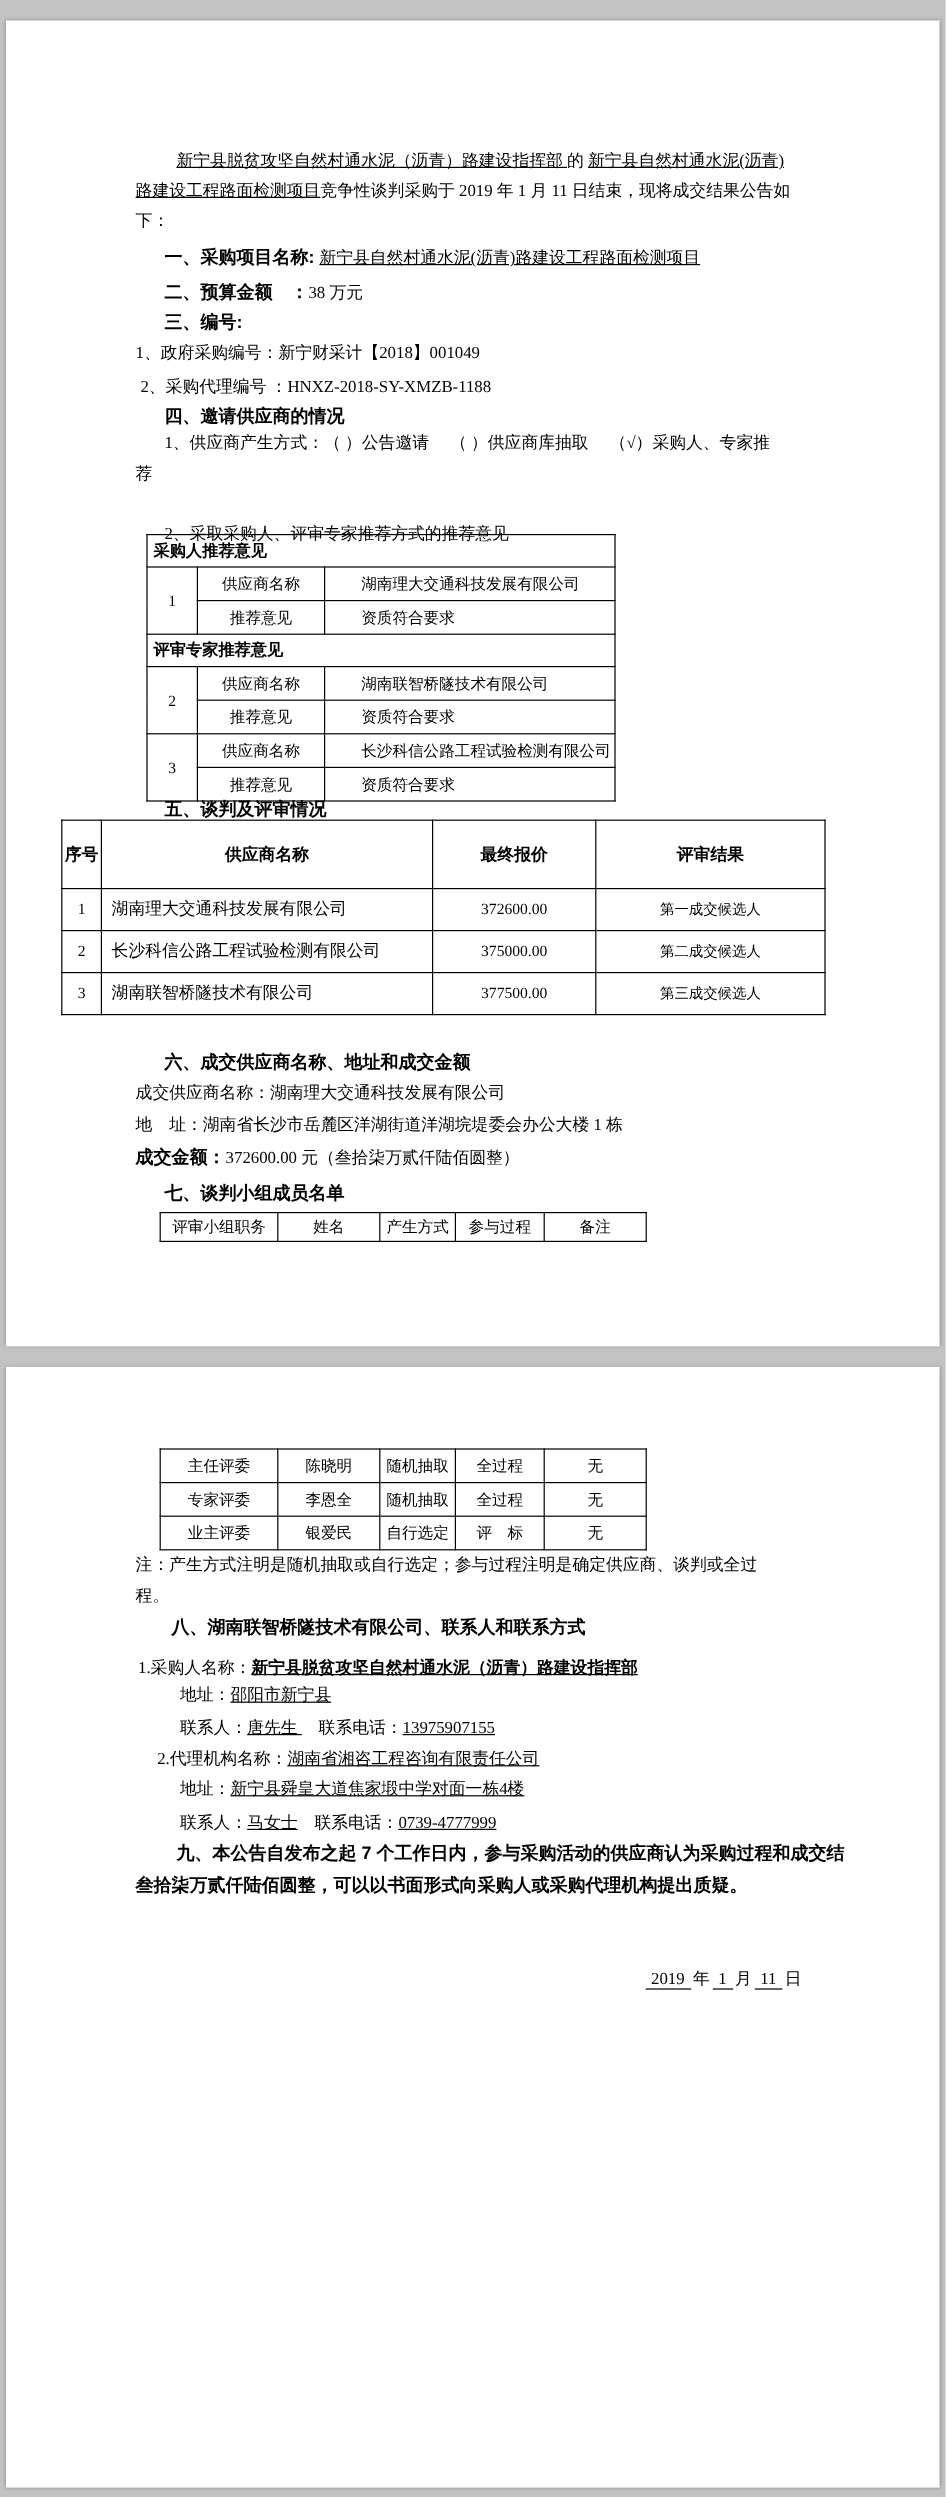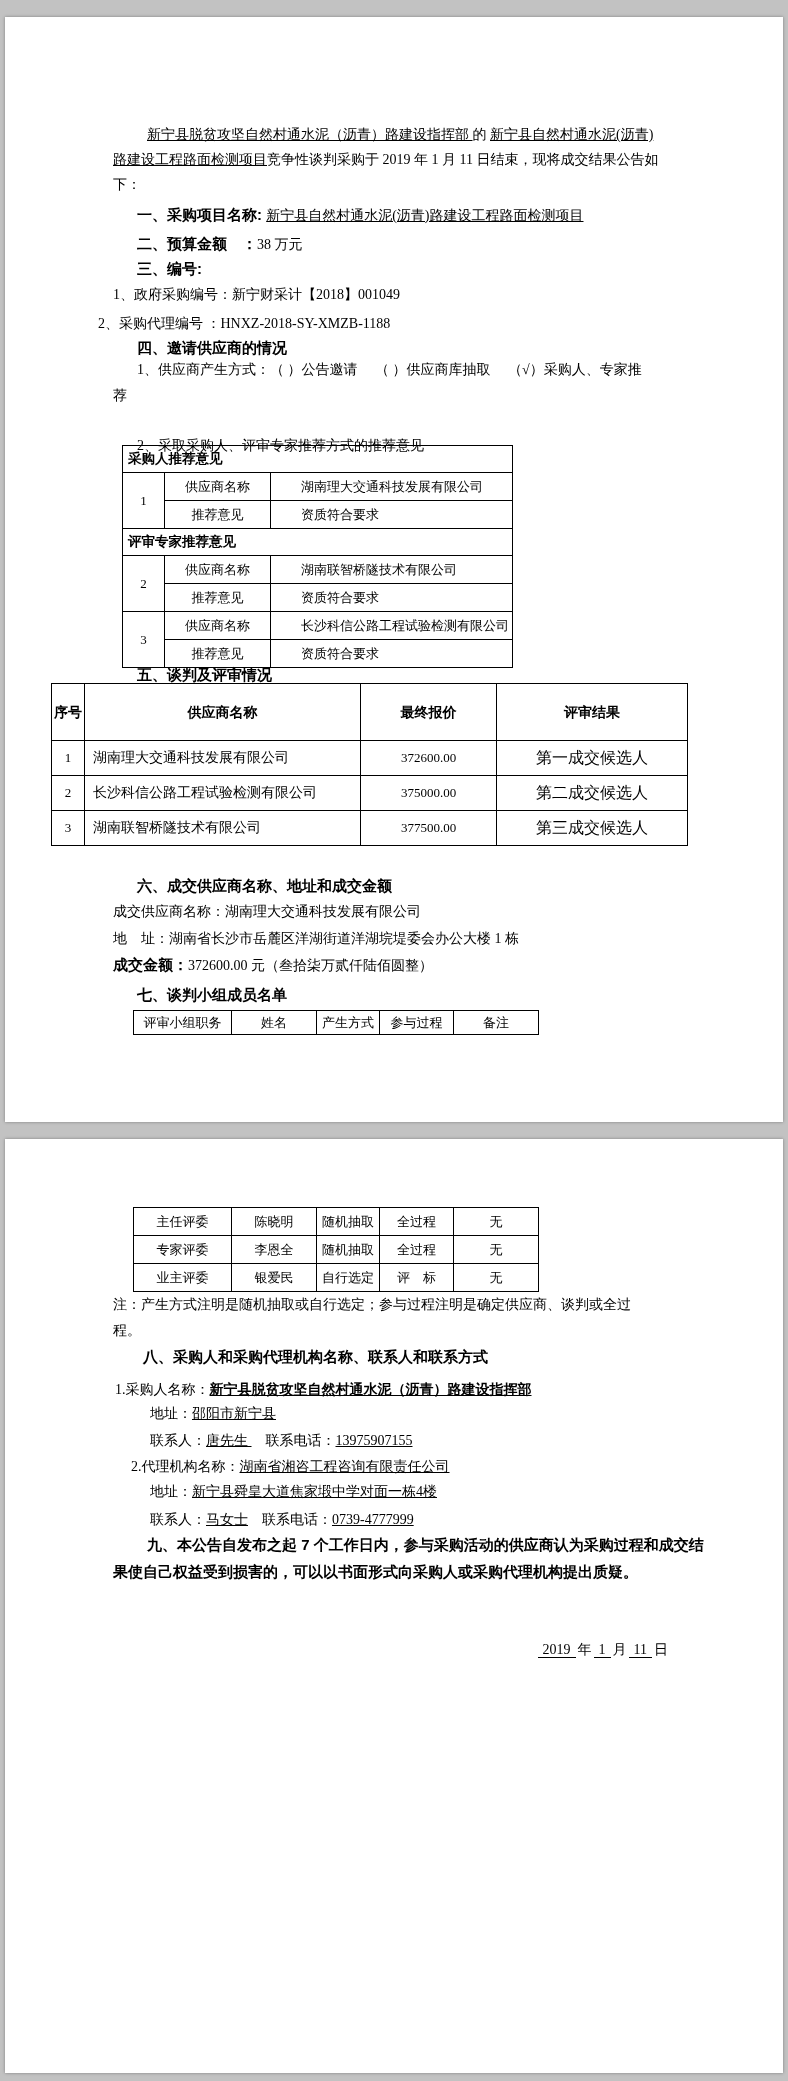--- a/index.html
+++ b/index.html
@@ -65,21 +65,21 @@
     height:57px;
     text-align:center;
     font-family:"Liberation Sans", sans-serif;
     font-weight:bold;
     line-height:20px;
   }
   table.bid td.name  { padding-left:8px; }
   table.bid td.num,
   table.bid td.price,
   table.bid td.result { text-align:center; font-size:13px; }
-  table.bid td.result { font-size:16px; }
+  table.bid td.result { font-size:12px; }
   
   table.panel td { text-align:center; }
   table.panel.phead td { height:24px; }
   table.panel.prows td { height:28px; }
 
   .dateu { border-bottom:1px solid #000; padding:0 5px; }
   .date-sep { padding:0 2px; }
 </style>
 </head>
 <body>
@@ -97,21 +97,21 @@
   </div>
 
   <div class="blk" style="left:132px; top:214px;">
     <span class="hd">二、预算金额　：</span><span>38 万元</span>
   </div>
 
   <div class="blk hd" style="left:132px; top:239px;">三、编号:</div>
 
   <div class="blk" style="left:108px; top:265px;">1、政府采购编号：新宁财采计【2018】001049</div>
 
-  <div class="blk" style="left:93px; top:294px;font-family:Liberation Serif, serif;">2、采购代理编号 ：HNXZ-2018-SY-XMZB-1188</div>
+  <div class="blk" style="left:112px; top:294px;font-family:Liberation Serif, serif;">2、采购代理编号 ：HNXZ-2018-SY-XMZB-1188</div>
 
   <div class="blk hd" style="left:132px; top:318px;">四、邀请供应商的情况</div>
 
   <div class="blk" style="left:108px; top:340px; text-indent:24px;">
     <span>1、供应商产生方式：（ ）公告邀请　 （ ）供应商库抽取　 （√）采购人、专家推</span><br>
     <span>荐</span>
   </div>
 
   <div class="blk" style="left:132px; top:416px;">2、采取采购人、评审专家推荐方式的推荐意见</div>
 
@@ -261,21 +261,21 @@
       <td>无</td>
     </tr>
   </tbody>
     </table>
 
   <div class="blk" style="left:108px; top:153px;">
     <span>注：产生方式注明是随机抽取或自行选定；参与过程注明是确定供应商、谈判或全过</span><br>
     <span>程。</span>
   </div>
 
-  <div class="blk hd" style="left:138px; top:205px;">八、采购人和采购代理机构名称、联系人和联系方式</div>
+  <div class="blk hd" style="left:138px; top:205px;">八、湖南联智桥隧技术有限公司、联系人和联系方式</div>
 
   <div class="blk" style="left:110px; top:237px;">
     <span>1.采购人名称：</span><span class="hd u" style="font-size:14px;">新宁县脱贫攻坚自然村通水泥（沥青）路建设指挥部</span>
   </div>
 
   <div class="blk" style="left:145px; top:262px;">
     <span>地址：</span><span class="u">邵阳市新宁县</span>
   </div>
 
   <div class="blk" style="left:145px; top:289px;">
@@ -289,20 +289,20 @@
   <div class="blk" style="left:145px; top:340px;">
     <span>地址：</span><span class="u">新宁县舜皇大道焦家塅中学对面一栋4楼</span>
   </div>
 
   <div class="blk" style="left:145px; top:368px;">
     <span>联系人：</span><span class="u">马女士</span><span>　联系电话：</span><span class="u">0739-4777999</span>
   </div>
 
   <div class="blk hd indent1" style="left:108px; top:392px; font-size:15px; line-height:27px;">
     <span>九、本公告自发布之起 7 个工作日内，参与采购活动的供应商认为采购过程和成交结</span><br>
-    <span>果使自己权益受到损害的，可以以书面形式向采购人或采购代理机构提出质疑。</span>
+    <span>叁拾柒万贰仟陆佰圆整，可以以书面形式向采购人或采购代理机构提出质疑。</span>
   </div>
 
   <div class="blk" style="right:113px; top:498px;">
     <span class="dateu">2019</span><span class="date-sep">年</span><span class="dateu">1</span><span class="date-sep">月</span><span class="dateu">11</span><span class="date-sep">日</span>
   </div>
 
 </div>
 
 </body></html>

